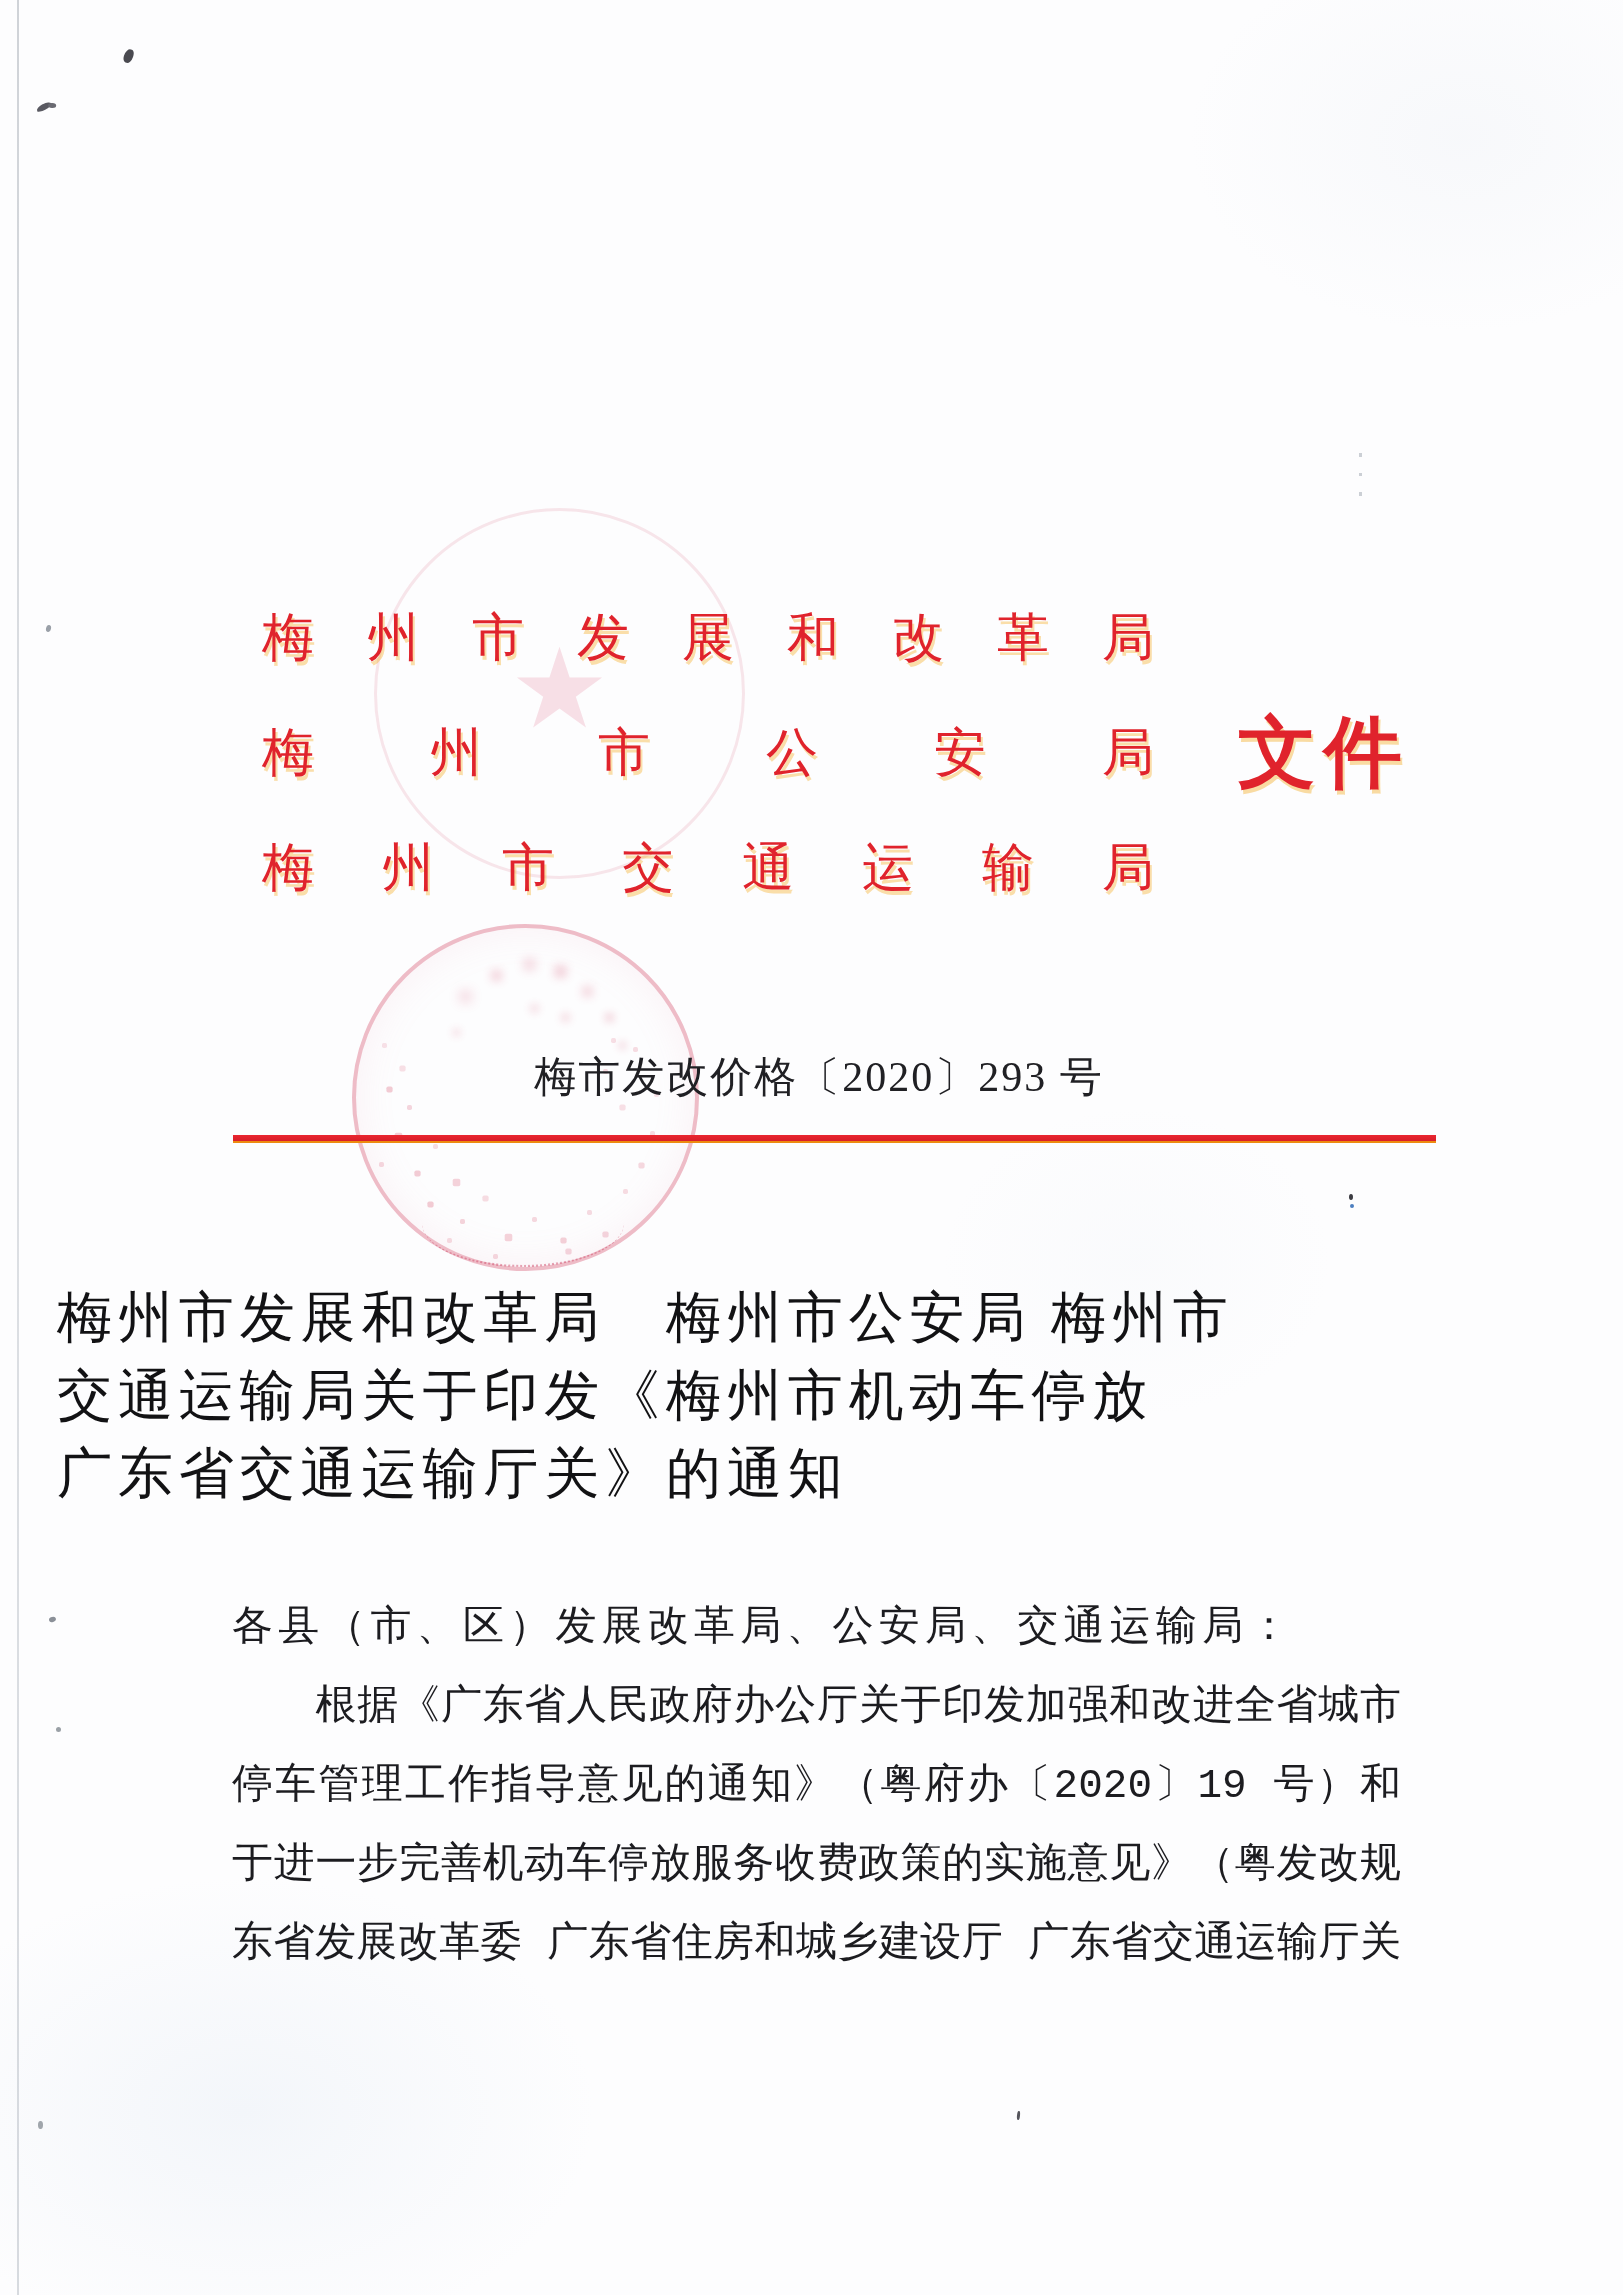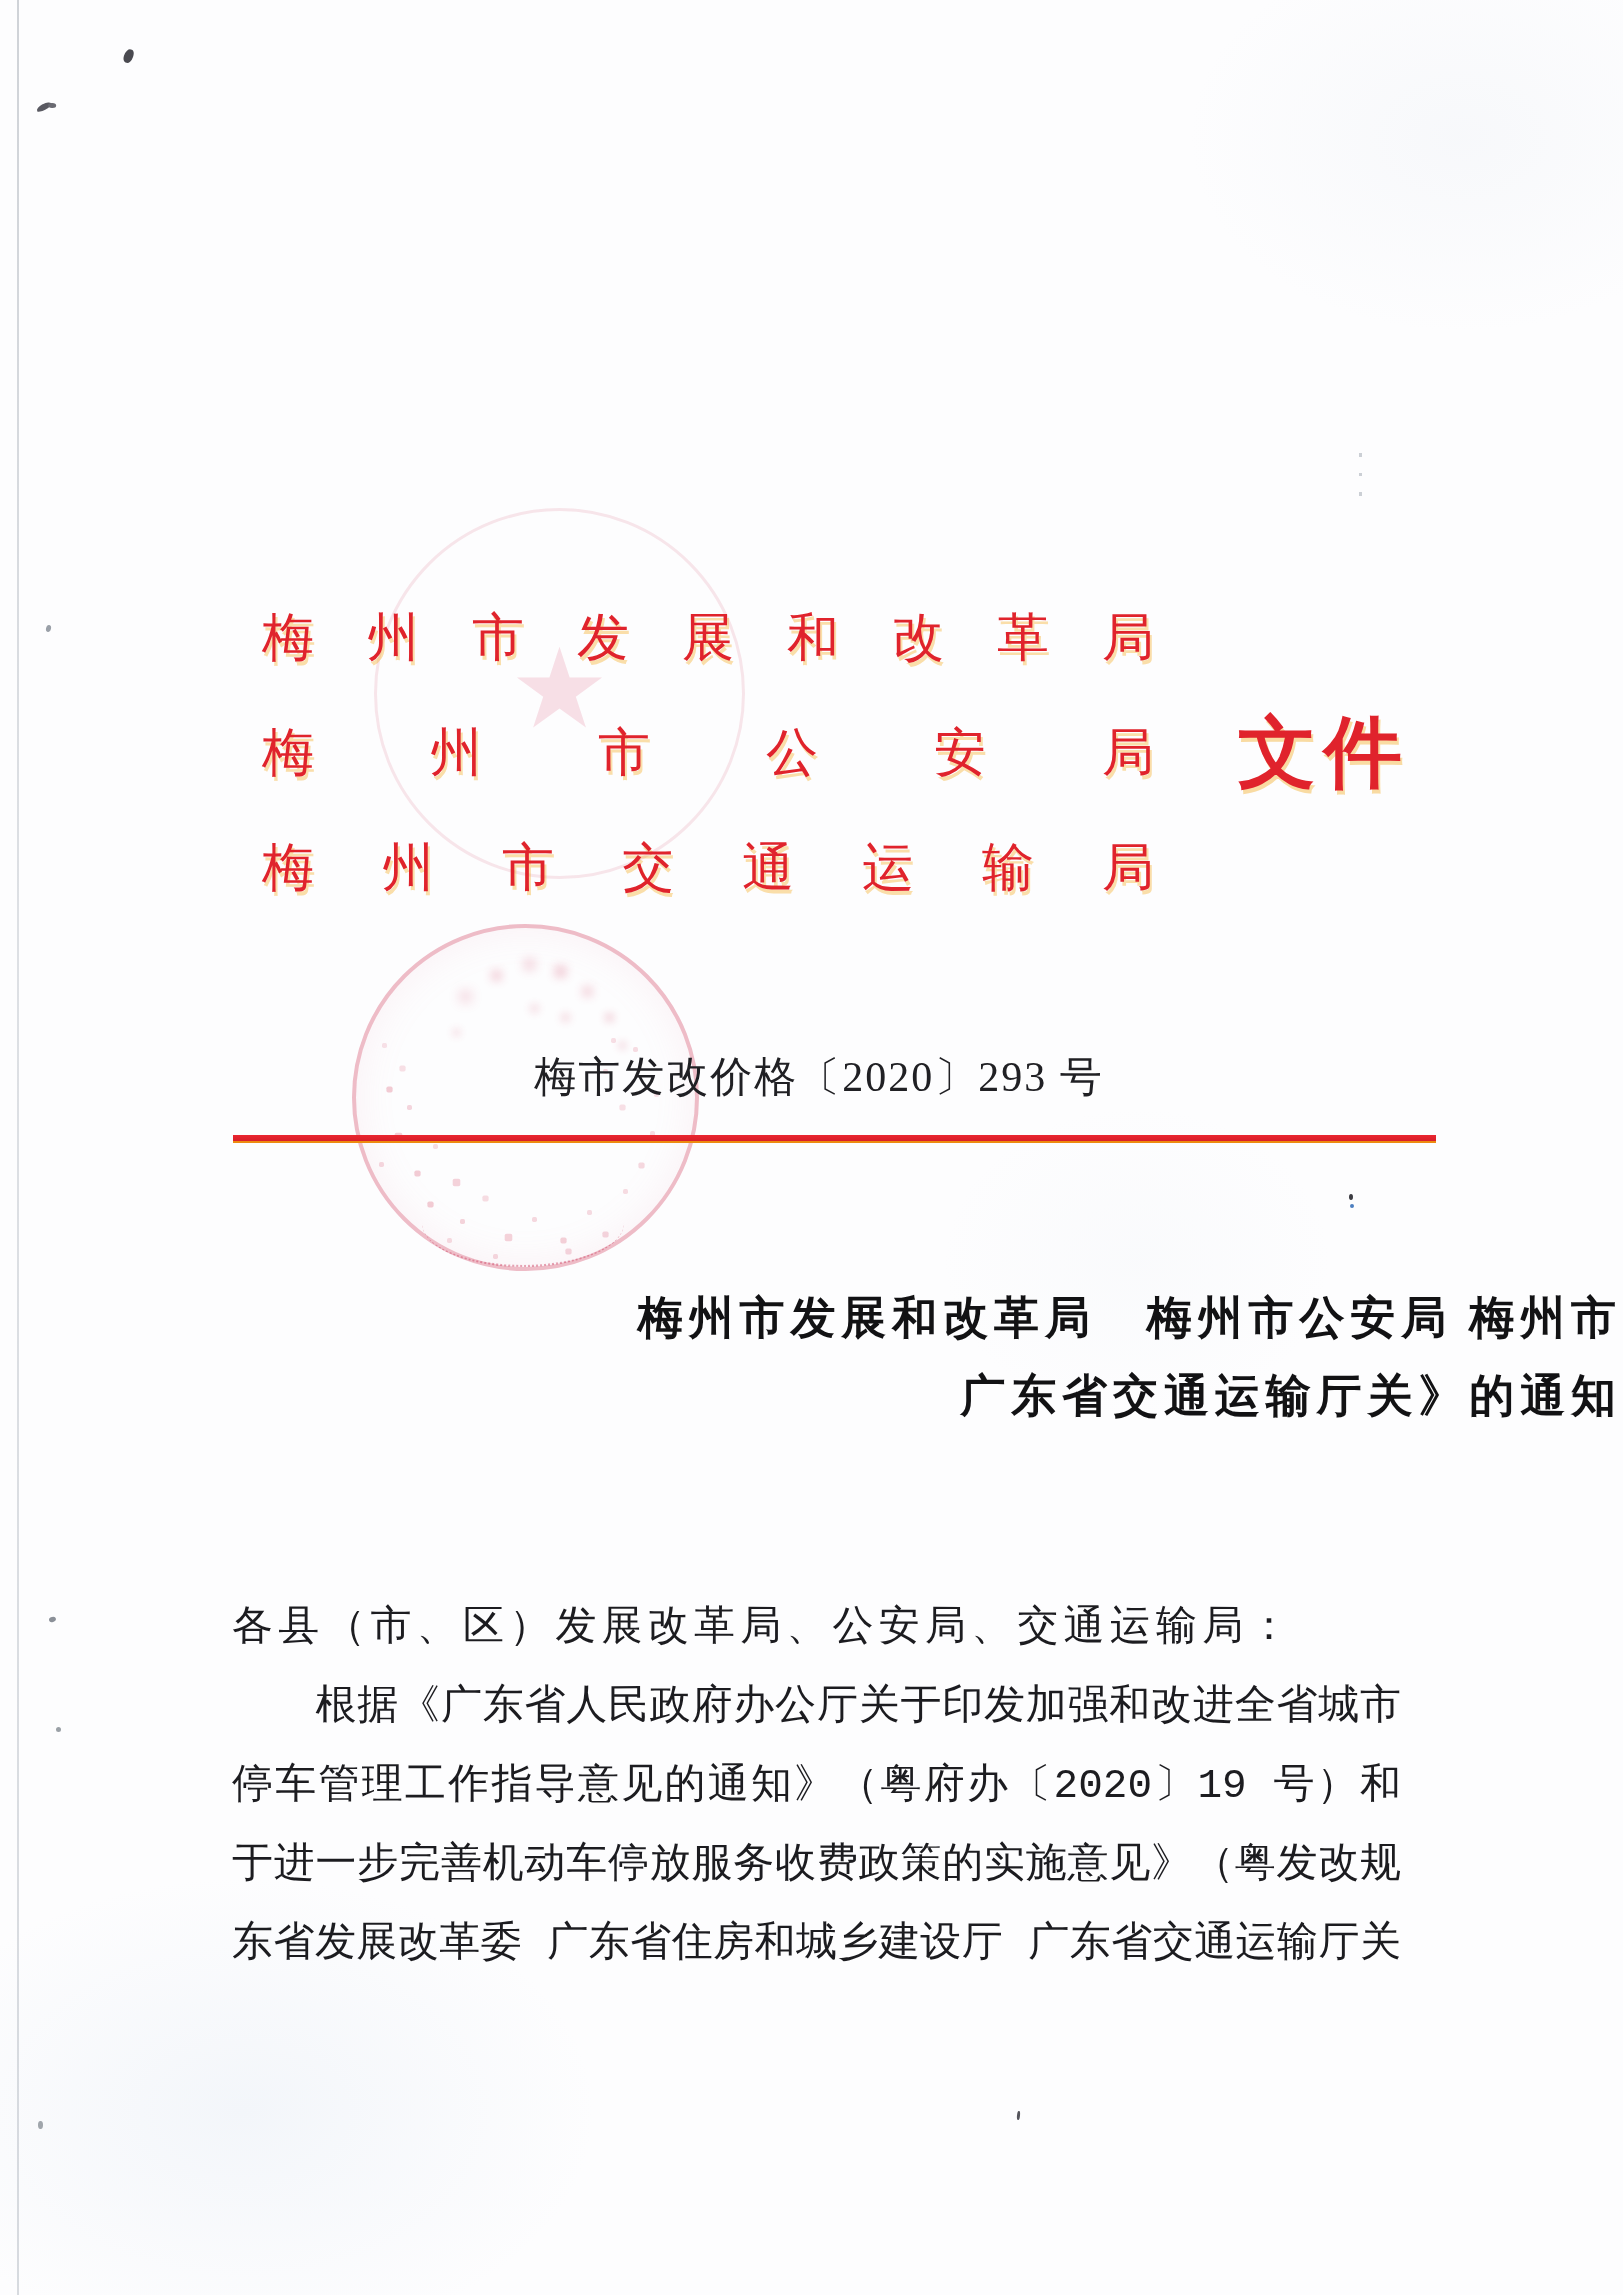--- a/index.html
+++ b/index.html
@@ -76,22 +76,22 @@
   .doc-type{position:absolute;left:1238px;top:695px;height:115px;line-height:115px;
     font-size:78px;font-weight:bold;color:#e0232c;letter-spacing:7.8px;
     text-shadow:2px 3.9px 0 rgba(243,164,12,.38);white-space:nowrap;}
   .doc-number{position:absolute;left:22px;top:1051px;width:1594px;height:52px;
     line-height:52px;text-align:center;font-size:42px;color:#202024;letter-spacing:2px;}
   .red-rule{position:absolute;left:233px;top:1135px;width:1203px;height:5.9px;
     background:linear-gradient(#ea2630,#d81e29);
     border-bottom:2.6px solid rgba(238,168,8,.78);}
   
   .title-block{position:absolute;left:57px;top:1279px;width:1565px;}
-  .title-line{height:78px;line-height:78px;text-align:right;
-    font-size:45px;font-weight:bold;color:#121214;letter-spacing:5.9px;white-space:nowrap;}
+  .title-line{height:78px;line-height:78px;text-align:left;
+    font-size:55px;font-weight:normal;color:#121214;letter-spacing:5.9px;white-space:nowrap;}
   
   .body-block{position:absolute;left:232px;top:1589px;width:1169px;
     font-size:41px;color:#1c1c20;font-family:Liberation Mono, monospace;}
   .body-line{height:79px;line-height:79px;white-space:nowrap;}
   .body-line.salutation{letter-spacing:5.2px;}
   .body-line.fill{text-align:justify;text-align-last:justify;white-space:normal;
     overflow:hidden;max-height:79px;}
 </style>
 </head>
 <body>
@@ -124,20 +124,21 @@
     <div class="agency-line">梅州市交通运输局</div>
   </div>
   <div class="doc-type">文件</div>
 
   <div class="doc-number">梅市发改价格〔2020〕293 号</div>
 
   <div class="red-rule"></div>
 
   <div class="title-block">
     <div class="title-line">梅州市发展和改革局　梅州市公安局 梅州市</div>
+    <div class="title-line">交通运输局关于印发《梅州市机动车停放</div>
     <div class="title-line">广东省交通运输厅关》的通知</div>
   </div>
 
   <div class="body-block">
     <div class="body-line salutation">各县（市、区）发展改革局、公安局、交通运输局：</div>
     <div class="body-line fill">　　根据《广东省人民政府办公厅关于印发加强和改进全省城市</div>
     <div class="body-line fill">停车管理工作指导意见的通知》（粤府办〔2020〕19 号）和《广</div>
     <div class="body-line fill">于进一步完善机动车停放服务收费政策的实施意见》（粤发改规</div>
     <div class="body-line fill">东省发展改革委 广东省住房和城乡建设厅 广东省交通运输厅关</div>
   </div>

